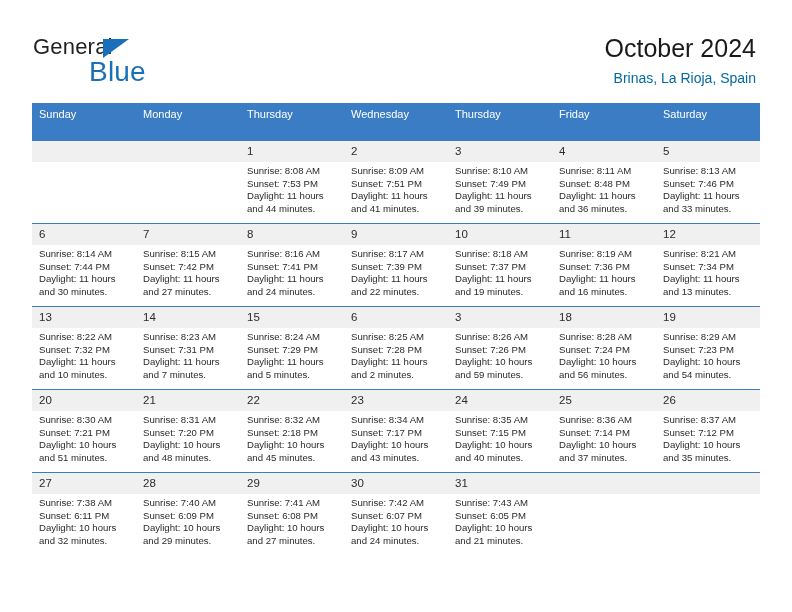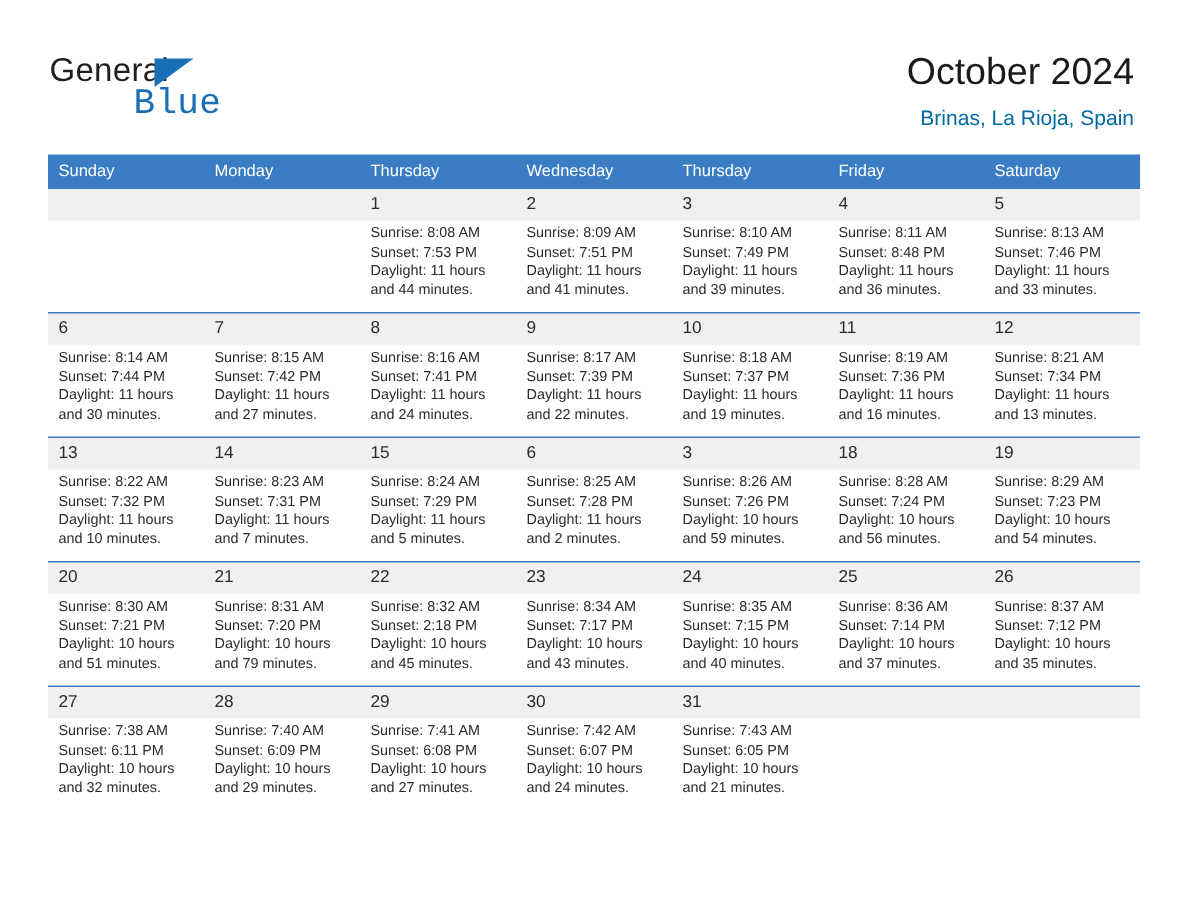--- a/index.html
+++ b/index.html
@@ -52,24 +52,24 @@
     top: 5px;
     width: 0;
     height: 0;
     border-left: 26px solid #1a70b8;
     border-bottom: 19px solid transparent;
   }
   .brand-blue {
     position: absolute;
     left: 56px;
     top: 22px;
-    font-size: 24px;
+    font-size: 28px;
     letter-spacing: 0.2px;
     color: #1a70b8;
-    font-family: Liberation Mono, monospace;
+    font-family: Liberation Sans, sans-serif;
   }
   .title-block {
     position: absolute;
     right: 36px;
     top: 32px;
     text-align: right;
   }
   .cal-title {
     font-size: 25px;
     color: #1a1a1a;
@@ -92,21 +92,21 @@
     width: 728px;
     border-collapse: collapse;
     table-layout: fixed;
   }
   .calendar th {
     background: #3b7dc4;
     color: #ffffff;
     font-size: 11px;
     font-weight: normal;
     text-align: left;
-    padding: 5px 0 5px 7px;
+    padding: 5px 0 20px 7px;
     height: 11px;
     line-height: 12px;
     border: none;
   }
   .calendar td {
     vertical-align: top;
     padding: 0;
     border-top: 1px solid #3b7dc4;
     height: 82px;
     background: #ffffff;
@@ -363,21 +363,21 @@
               <div>Daylight: 10 hours</div>
               <div>and 51 minutes.</div>
             </div>
           </td>
           <td>
             <span class="daynum">21</span>
             <div class="cell-body">
               <div>Sunrise: 8:31 AM</div>
               <div>Sunset: 7:20 PM</div>
               <div>Daylight: 10 hours</div>
-              <div>and 79 minutes.</div>
+              <div>and 48 minutes.</div>
             </div>
           </td>
           <td>
             <span class="daynum">22</span>
             <div class="cell-body">
               <div>Sunrise: 8:32 AM</div>
               <div>Sunset: 2:18 PM</div>
               <div>Daylight: 10 hours</div>
               <div>and 45 minutes.</div>
             </div>

